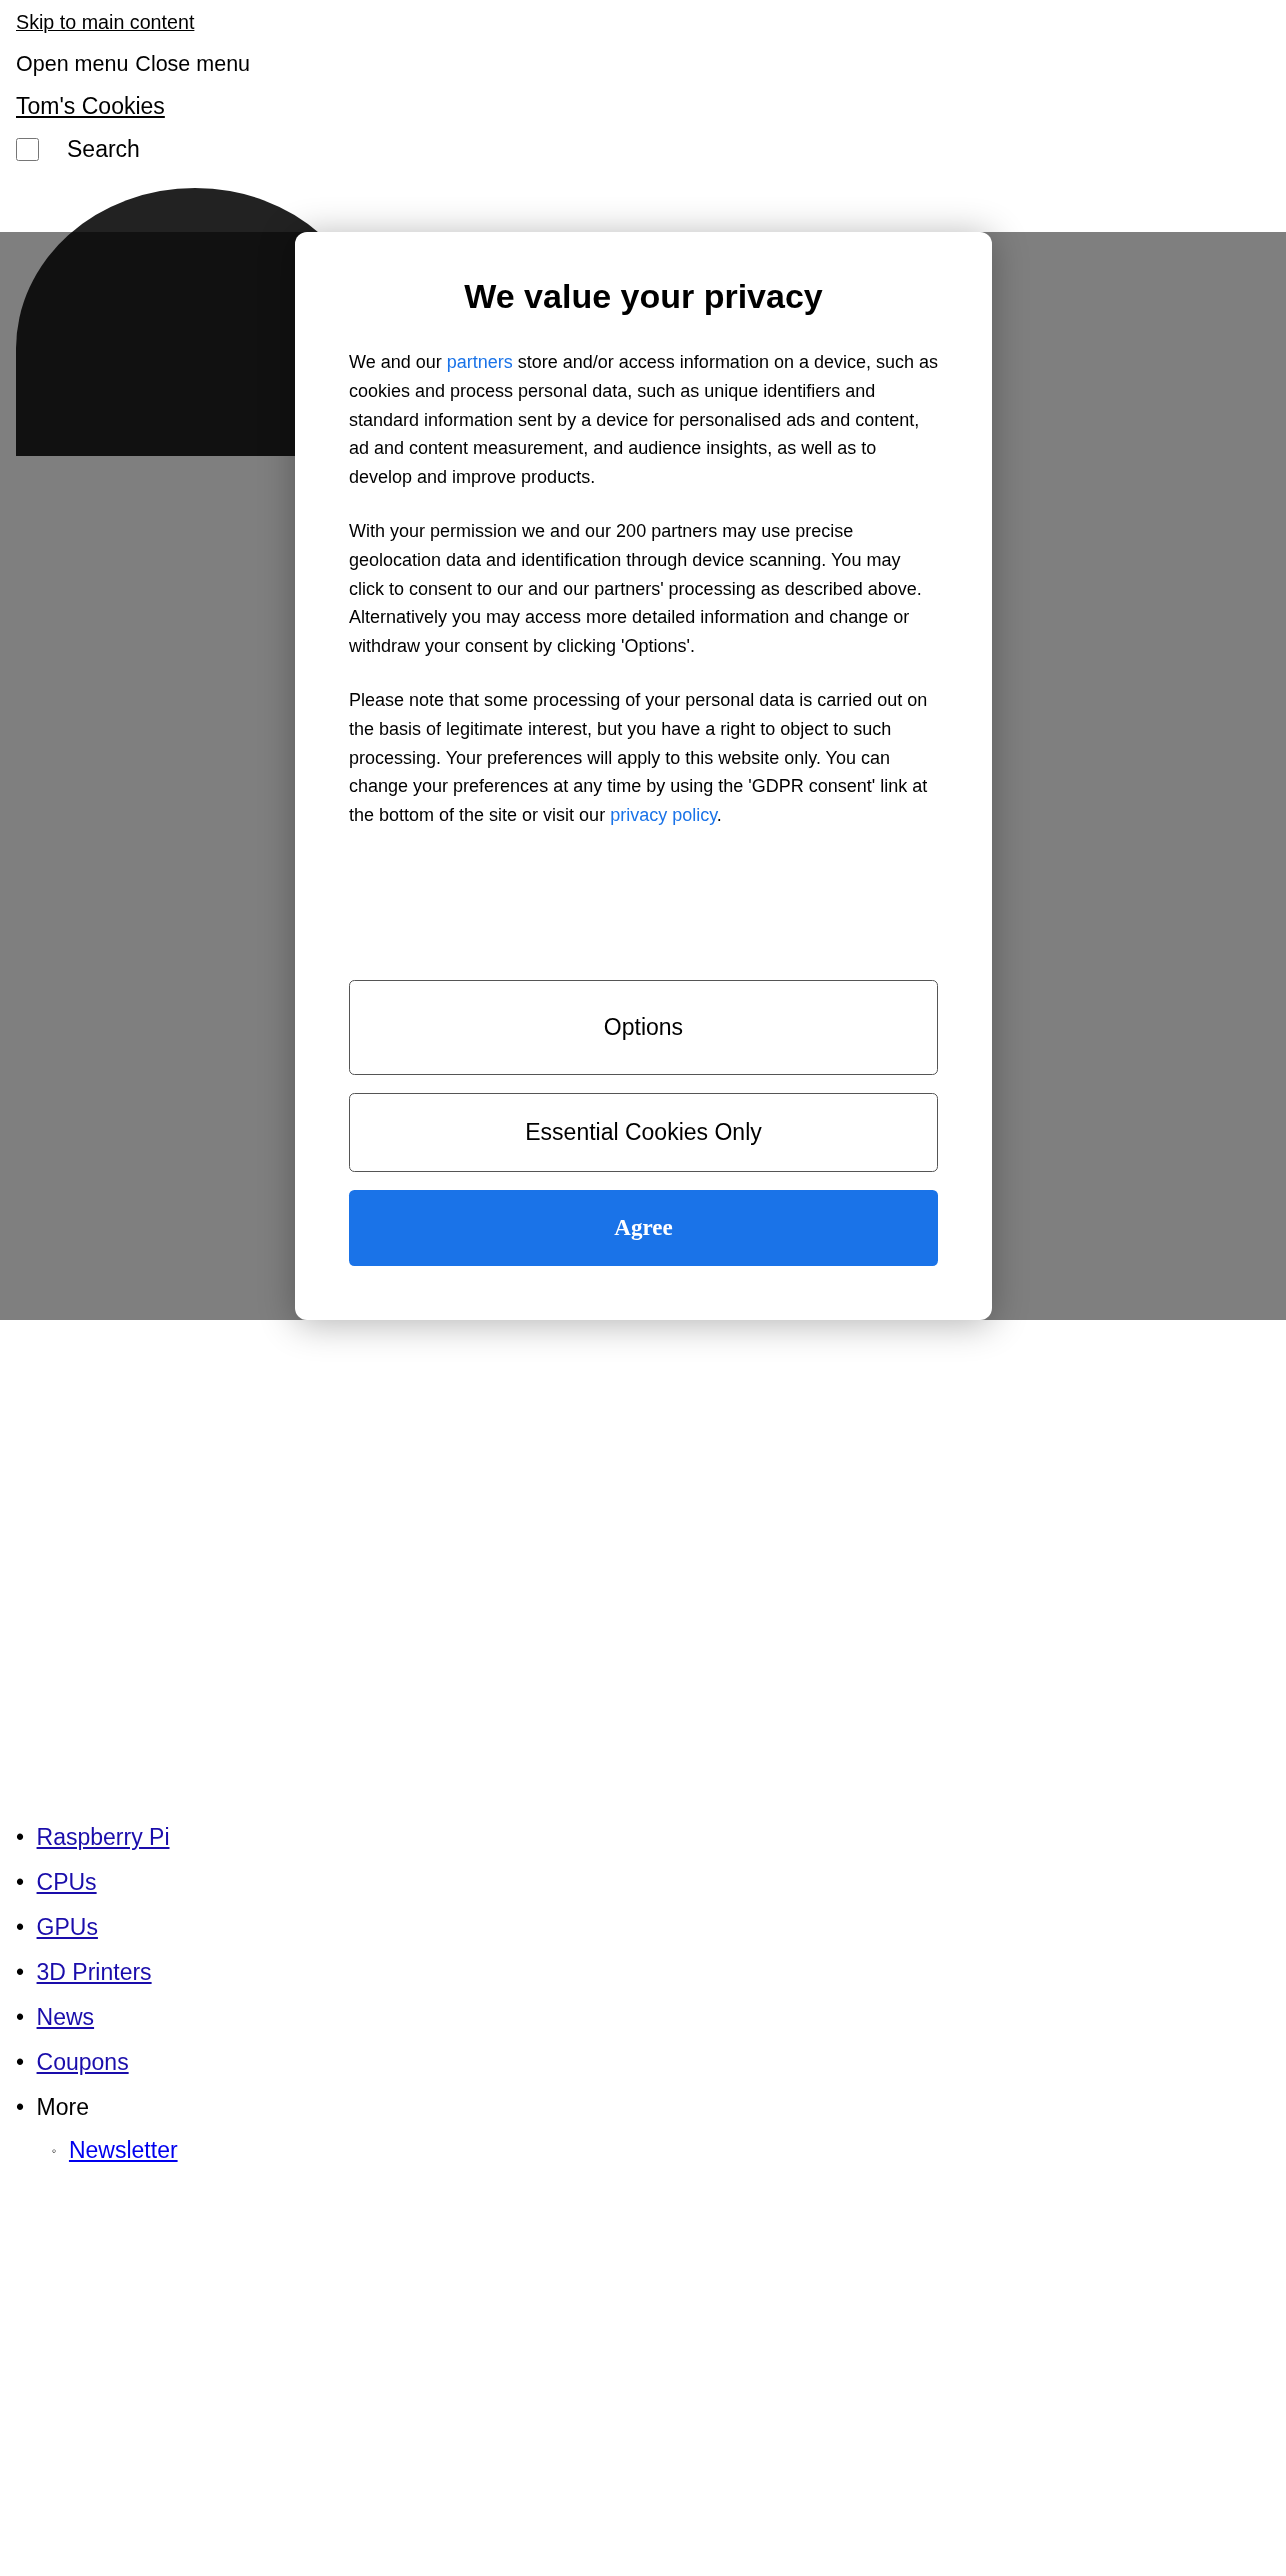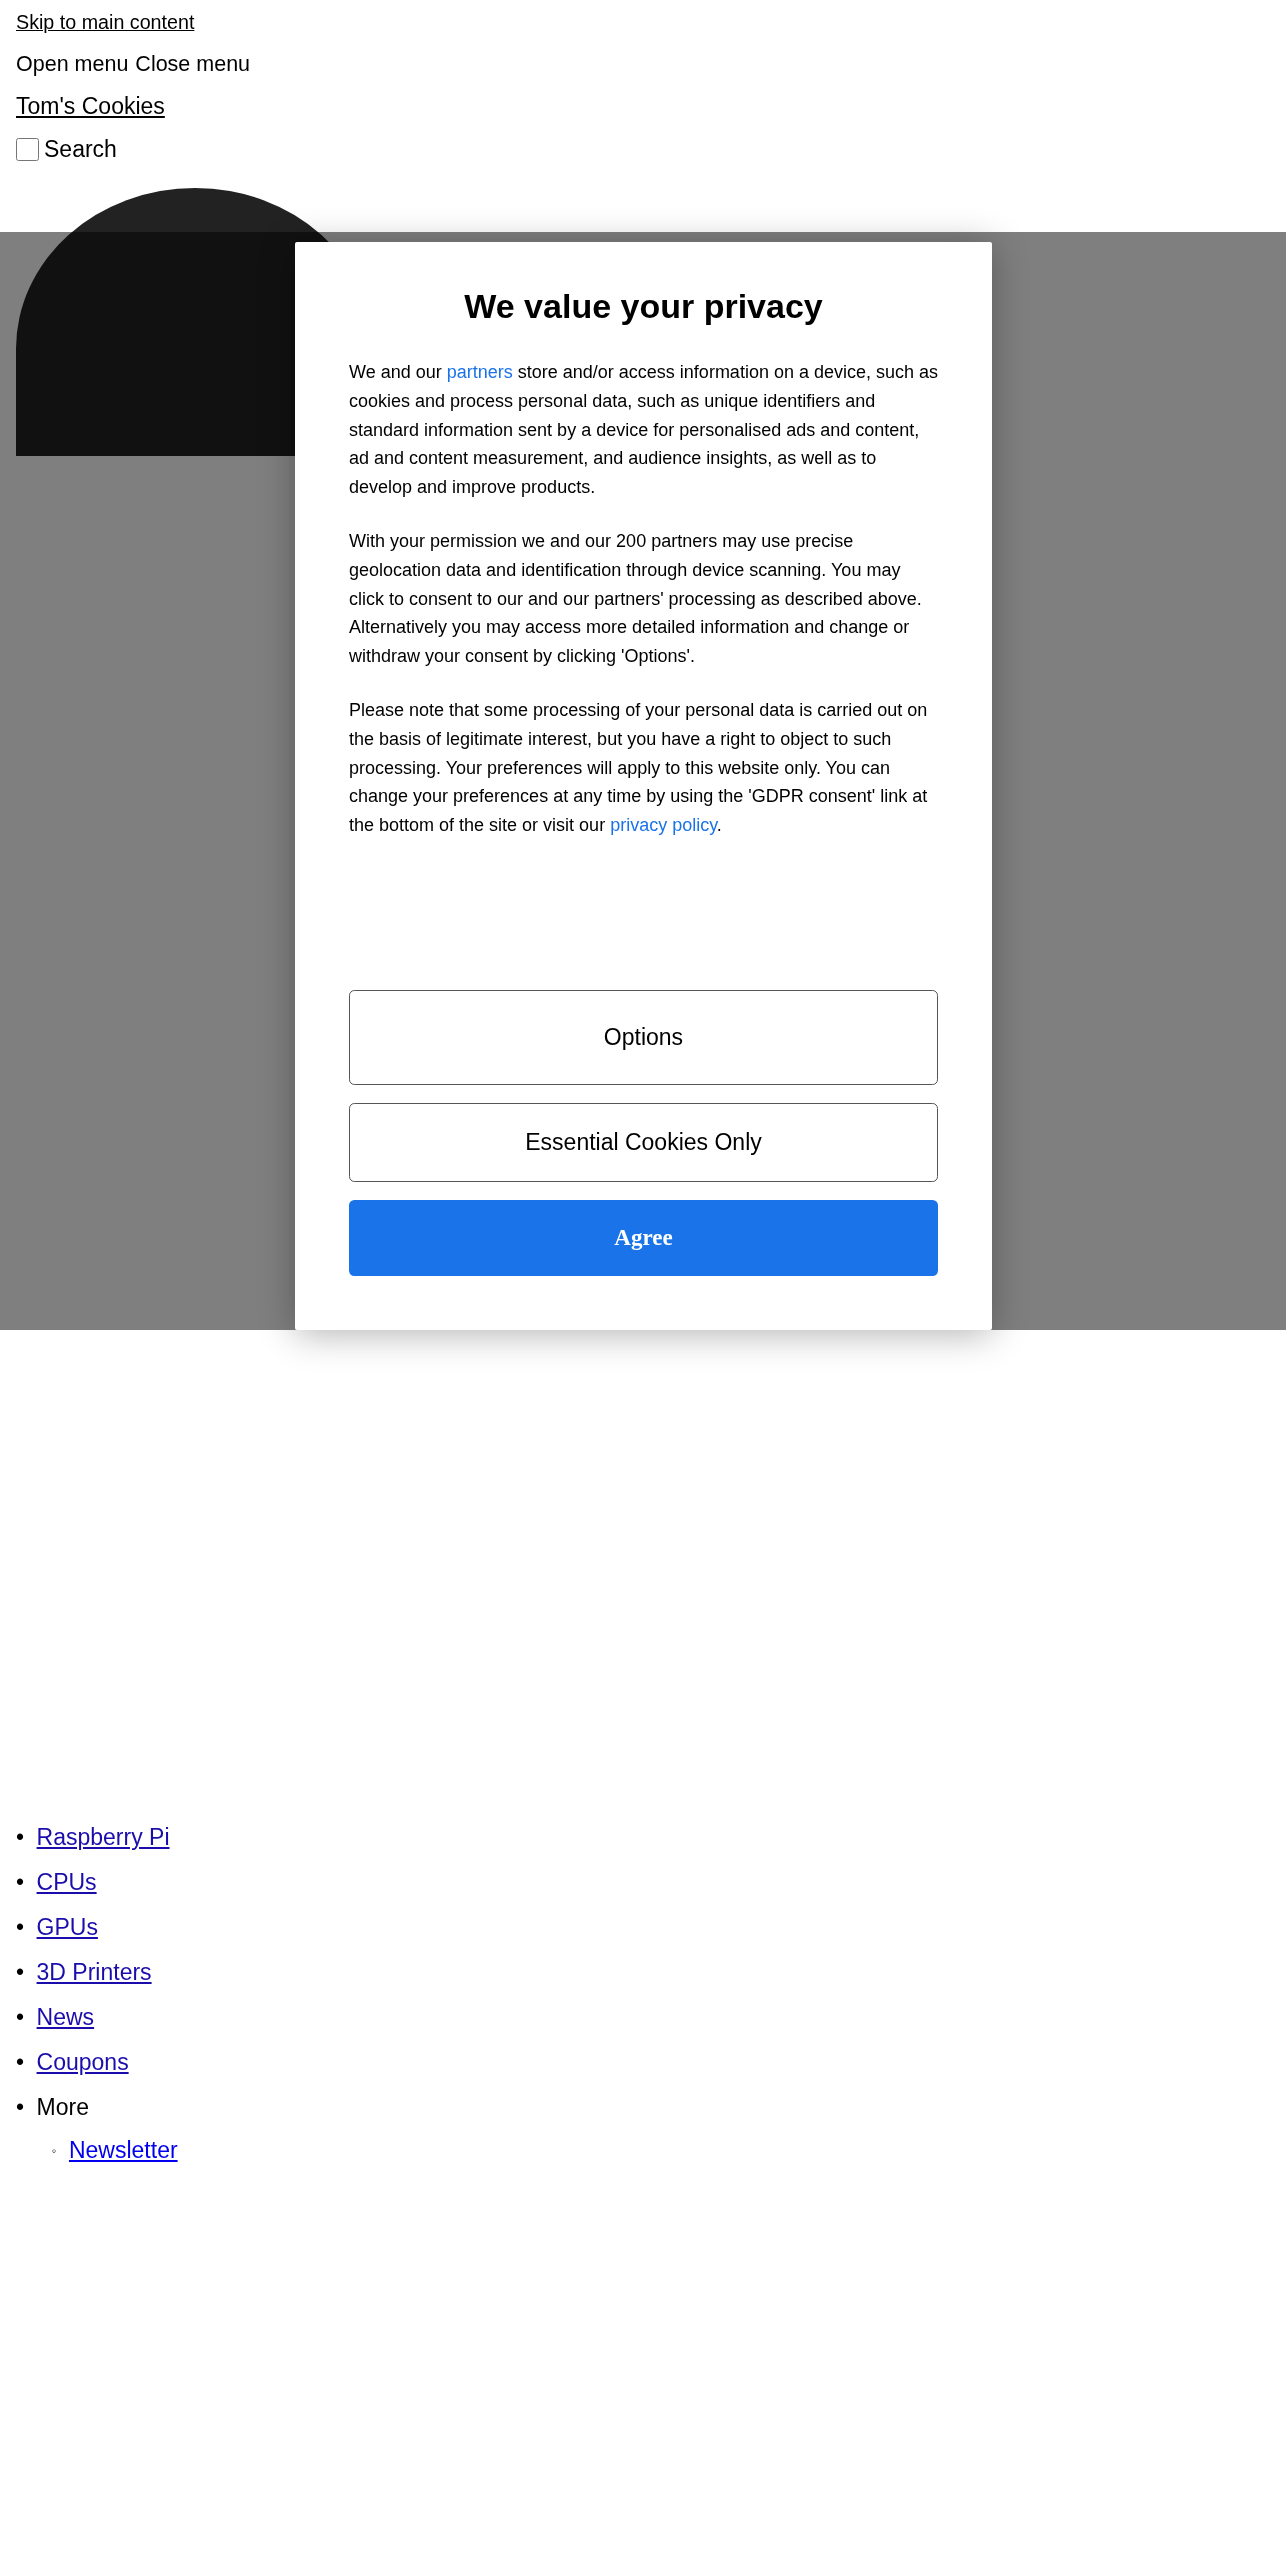--- a/index.html
+++ b/index.html
@@ -67,21 +67,21 @@
     .brand-name-text {
       font-size: 23px;
       color: #000;
       text-decoration: underline;
     }
 
     .search-row {
       display: flex;
       align-items: center;
       padding: 7.2px 16px;
-      gap: 5px;
+      gap: 28px;
     }
 
     .search-checkbox {
       width: 23px;
       height: 23px;
     }
 
     .search-label {
       font-size: 23px;
     }
@@ -111,24 +111,24 @@
       display: flex;
       justify-content: center;
       align-items: flex-start;
       padding-top: 0;
       z-index: 100;
       min-height: 1073px;
     }
 
     .modal-box {
       background: #fff;
-      border-radius: 2px;
+      border-radius: 12px;
       width: 697px;
       padding: 45px 54px 54px 54px;
-      margin-top: 10px;
+      margin-top: 0;
       box-shadow: 0 3.6px 36px rgba(0,0,0,0.3);
     }
 
     .modal-title {
       text-align: center;
       font-size: 34px;
       font-weight: bold;
       color: #000;
       margin-bottom: 32px;
     }

